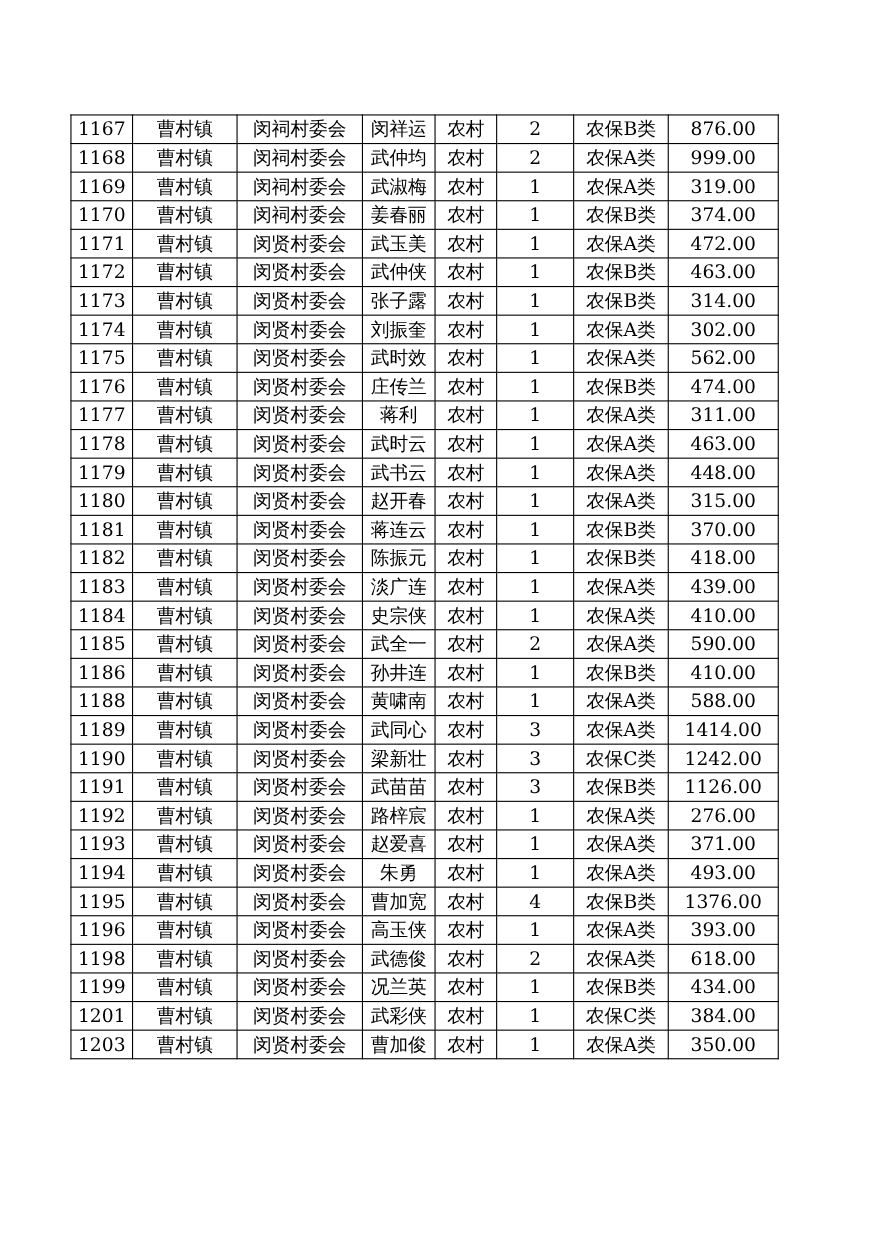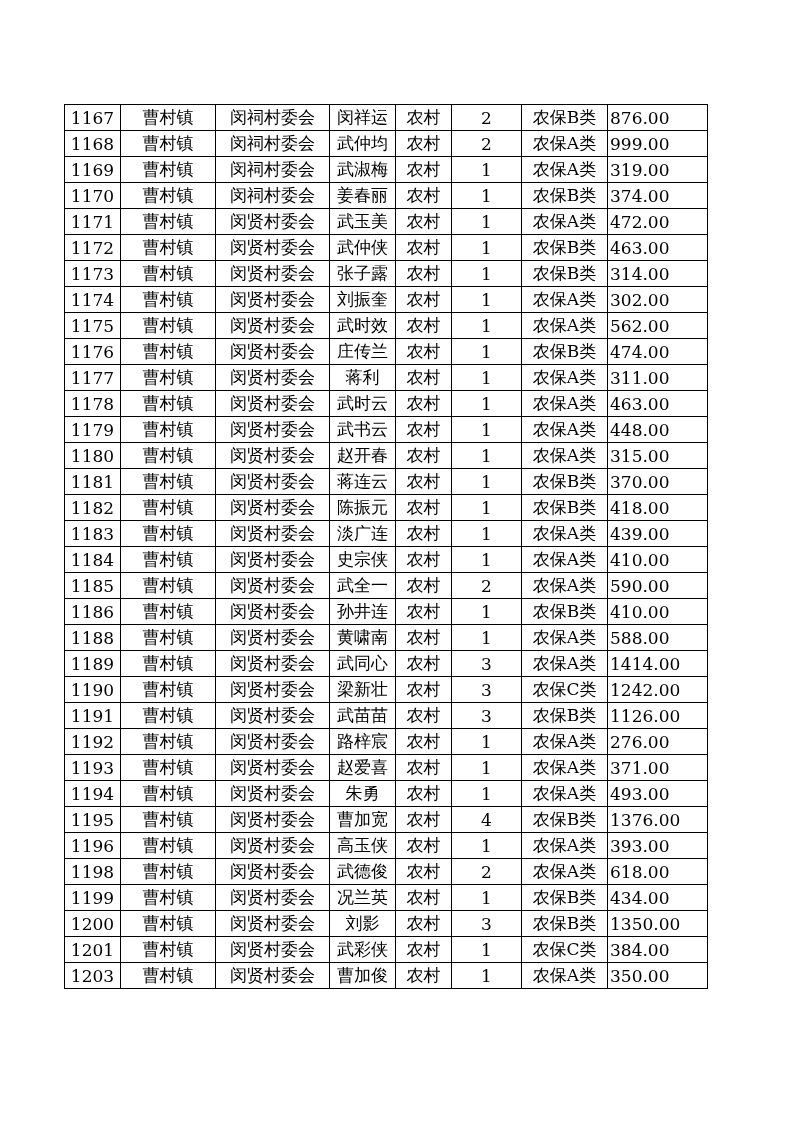--- a/index.html
+++ b/index.html
@@ -28,21 +28,21 @@
   table.data-table td {
     border: 1px solid #000000;
     height: 25px;
     padding: 0 2px;
     text-align: center;
     vertical-align: middle;
     white-space: nowrap;
     overflow: hidden;
   }
   table.data-table td.amount {
-    text-align: left;
+    text-align: center;
   }
   col.c-rowno  { width: 56px; }
   col.c-town   { width: 95px; }
   col.c-vill   { width: 114px; }
   col.c-name   { width: 66px; }
   col.c-cat    { width: 56px; }
   col.c-pers   { width: 70px; }
   col.c-ins    { width: 86px; }
   col.c-amt    { width: 100px; }
 </style>
@@ -366,30 +366,20 @@
           <td>1199</td>
           <td>曹村镇</td>
           <td>闵贤村委会</td>
           <td>况兰英</td>
           <td>农村</td>
           <td>1</td>
           <td>农保B类</td>
           <td class="amount">434.00</td>
         </tr>
         <tr>
-          <td>1200</td>
-          <td>曹村镇</td>
-          <td>闵贤村委会</td>
-          <td>刘影</td>
-          <td>农村</td>
-          <td>3</td>
-          <td>农保B类</td>
-          <td class="amount">1350.00</td>
-        </tr>
-        <tr>
           <td>1201</td>
           <td>曹村镇</td>
           <td>闵贤村委会</td>
           <td>武彩侠</td>
           <td>农村</td>
           <td>1</td>
           <td>农保C类</td>
           <td class="amount">384.00</td>
         </tr>
         <tr>

